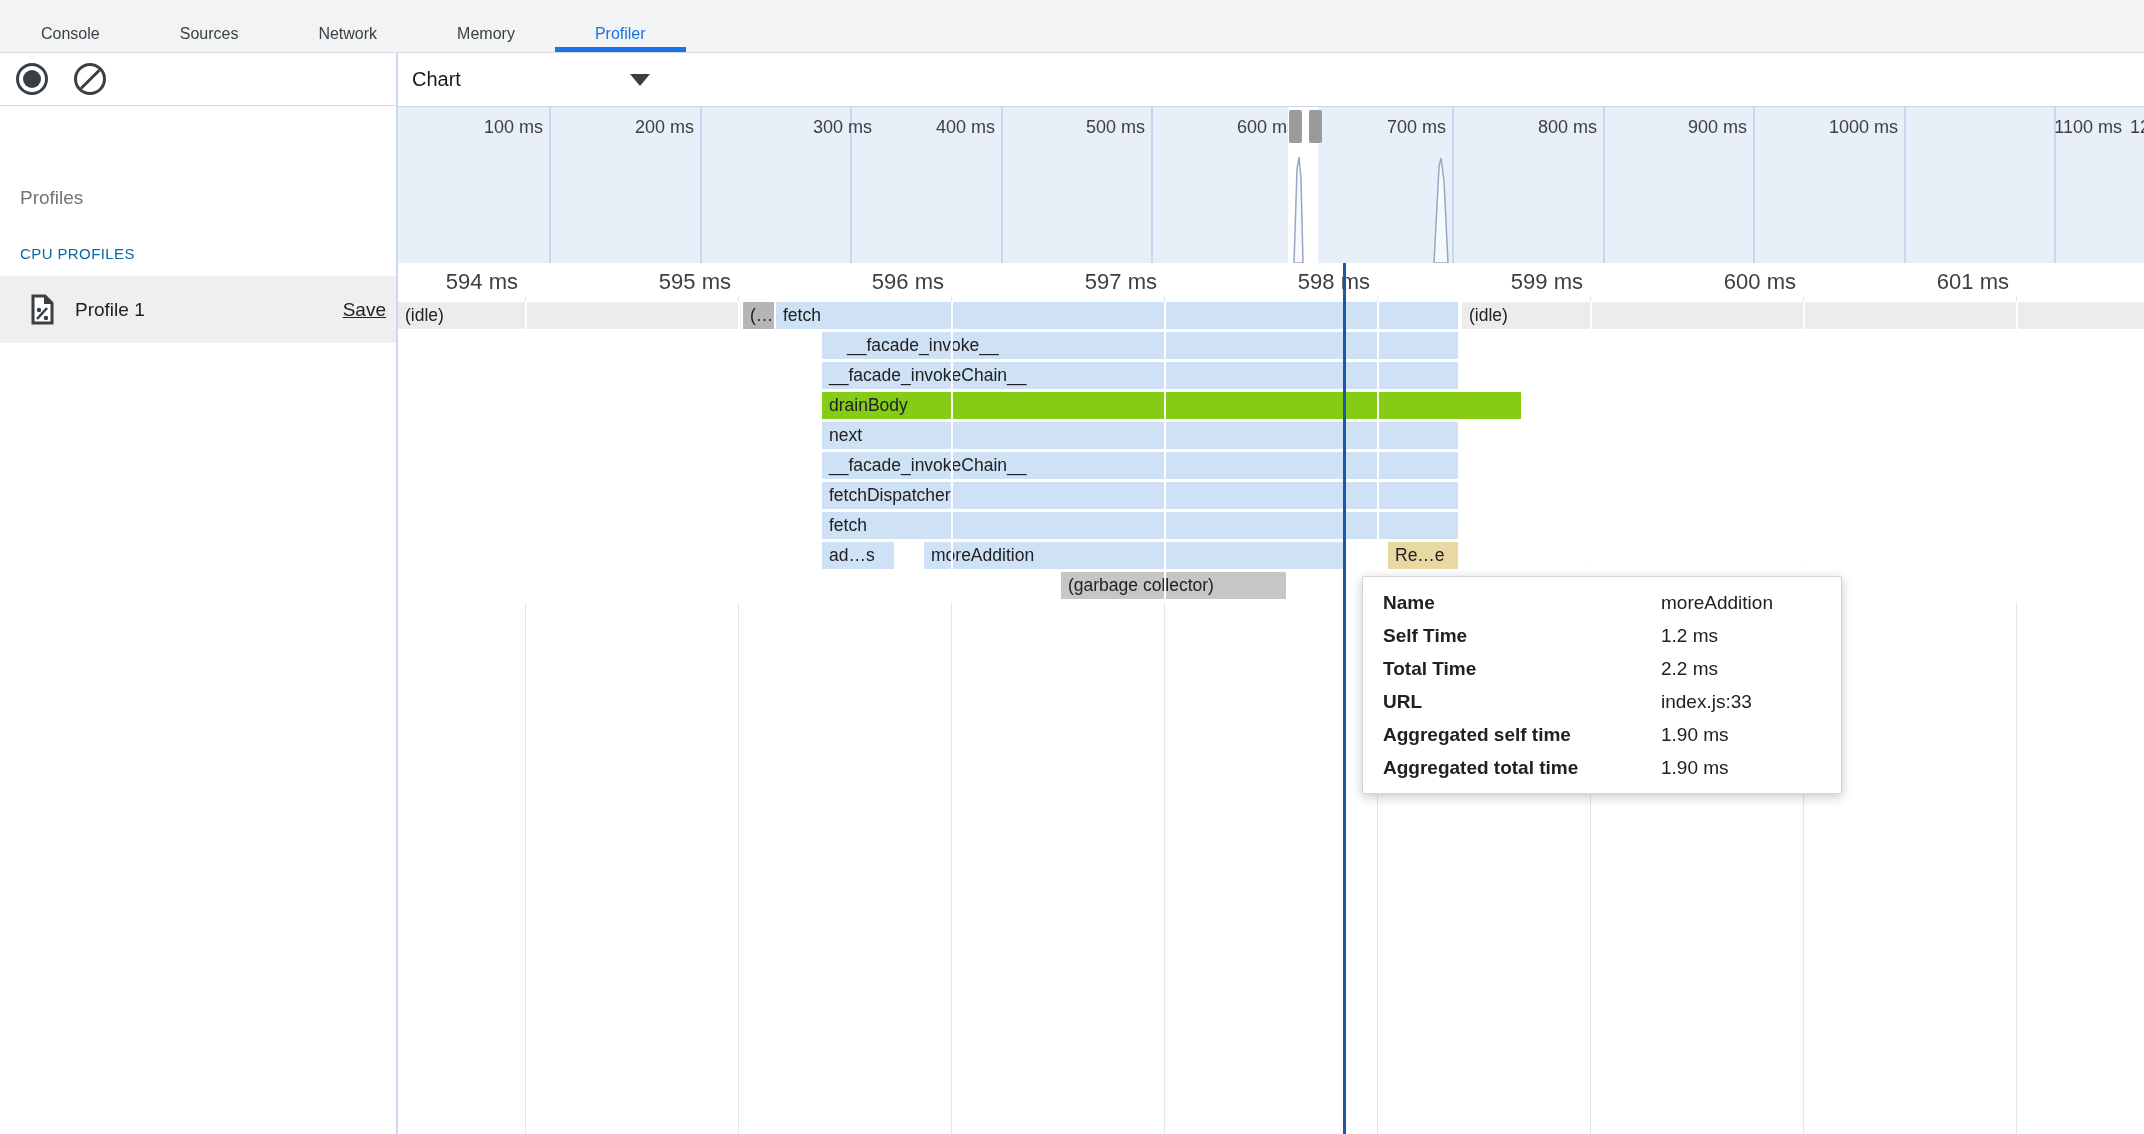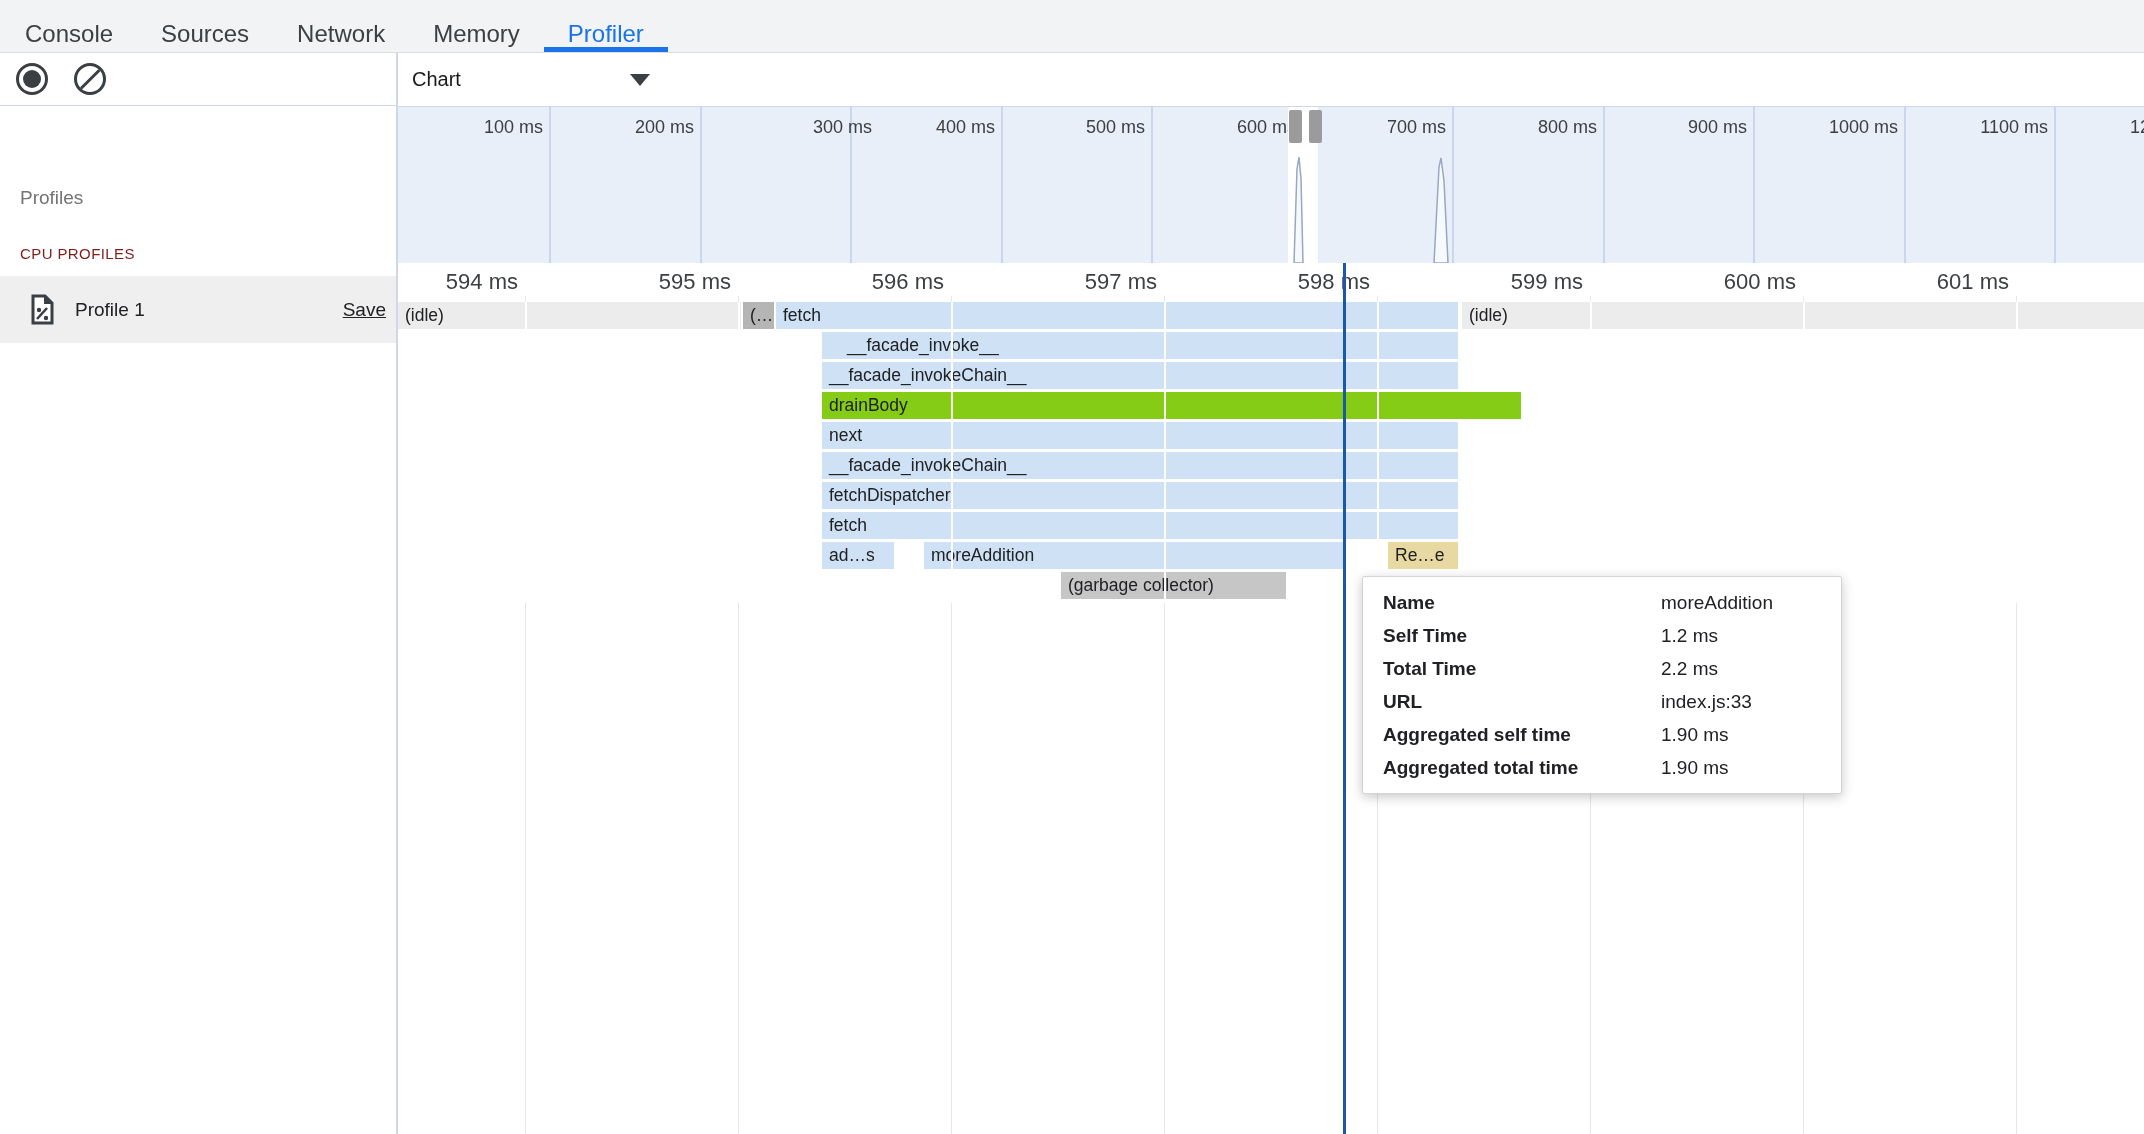--- a/index.html
+++ b/index.html
@@ -2,36 +2,36 @@
 <html style="--accent: #1a73e8; --overview-bg: #e9eff9; --ovgrid: #c9d6ee; --grid: #e4e7ee; --marker: #1b58a8;"><head>
 <meta charset="utf-8">
 <style>
   html,body{margin:0;padding:0;background:#fff;}
   .page{position:relative;width:2144px;height:1134px;overflow:hidden;
         font-family:"Liberation Sans",sans-serif;color:#202124;background:#fff;}
 
   
   .tabbar{position:absolute;left:0;top:0;width:2144px;height:53px;background:#f1f3f4;
           border-bottom:1px solid #dadce0;display:flex;align-items:stretch;padding-left:1px;box-sizing:border-box;}
-  .tab{display:flex;align-items:center;padding:0 24px;font-size:24px;color:#3c4043;cursor:default;
+  .tab{display:flex;align-items:center;padding:0 40px;font-size:16px;color:#3c4043;cursor:default;
        border-bottom:5px solid transparent;box-sizing:border-box;margin-top:20px;}
   .tab.active{color:var(--accent);border-bottom-color:var(--accent);}
 
   
   .sidebar{position:absolute;left:0;top:53px;width:396px;height:1081px;background:#fff;
            border-right:2px solid #cdd9ea;}
   .side-toolbar{position:absolute;left:0;top:0;width:100%;height:53px;border-bottom:1px solid #cdd9ea;
                 display:flex;align-items:center;gap:26px;padding-left:16px;box-sizing:border-box;}
   .record-icon{width:26px;height:26px;border:3px solid #3a3f44;border-radius:50%;position:relative;}
   .record-icon::after{content:"";position:absolute;inset:4px;background:#3a3f44;border-radius:50%;}
   .clear-icon{width:26px;height:26px;border:3px solid #3a3f44;border-radius:50%;position:relative;overflow:hidden;}
   .clear-icon::after{content:"";position:absolute;left:-3px;top:11.5px;width:32px;height:3px;background:#3a3f44;
                      transform:rotate(-45deg);}
   .profiles-heading{position:absolute;left:20px;top:134px;font-size:19px;color:#737373;}
-  .section-label{position:absolute;left:20px;top:192px;font-size:15px;letter-spacing:.4px;color:#7f1d1d;}
+  .section-label{position:absolute;left:20px;top:192px;font-size:15px;letter-spacing:.4px;color:#0369a1;}
   .profile-item{position:absolute;left:0;top:223px;width:100%;height:67px;background:#efefef;
                 display:flex;align-items:center;box-sizing:border-box;padding:0 10px 0 30px;}
   .profile-icon{flex:0 0 auto;margin-right:20px;display:flex;}
   .profile-name{flex:1 1 auto;font-size:19px;color:#202124;}
   .save-link{font-size:19px;color:#202124;text-decoration:underline;cursor:pointer;}
 
   
   .main{position:absolute;left:398px;top:53px;width:1746px;height:1081px;overflow:hidden;background:#fff;}
   .main-toolbar{position:absolute;left:0;top:0;width:100%;height:53px;border-bottom:1px solid #cdd9ea;background:#fff;}
   .view-select{position:absolute;left:14px;top:0;height:53px;width:238px;display:flex;align-items:center;
@@ -123,21 +123,21 @@
         <div class="ov-label" style="left: 734px;">600 ms</div>
         <div class="ov-divider" style="left: 1054px;"></div>
         <div class="ov-label" style="left: 884px;">700 ms</div>
         <div class="ov-divider" style="left: 1205px;"></div>
         <div class="ov-label" style="left: 1035px;">800 ms</div>
         <div class="ov-divider" style="left: 1355px;"></div>
         <div class="ov-label" style="left: 1185px;">900 ms</div>
         <div class="ov-divider" style="left: 1506px;"></div>
         <div class="ov-label" style="left: 1336px;">1000 ms</div>
         <div class="ov-divider" style="left: 1656px;"></div>
-        <div class="ov-label" style="left: 1486px;">1100 ms</div>
+        <div class="ov-label" style="left: 1560px;">1100 ms</div>
         <div class="ov-label" style="left: 1637px;">1200 ms</div>
         <div class="sel-window" style="left: 890px; width: 30px;"></div>
         <div class="sel-handle" style="left: 891px; width: 13px; height: 33px;"></div>
         <div class="sel-handle" style="left: 911px; width: 13px; height: 33px;"></div>
         <svg width="1746" height="156" class="spikes">
           <polygon points="896,156 899,62 901,50 903,72 905,156" fill="#f7fafd" stroke="#98a7c4" stroke-width="1.5"></polygon>
           <polygon points="1036,156 1041,60 1043,51 1046,74 1050,156" fill="#f7fafd" stroke="#98a7c4" stroke-width="1.5"></polygon>
         </svg>
       </div>
 

